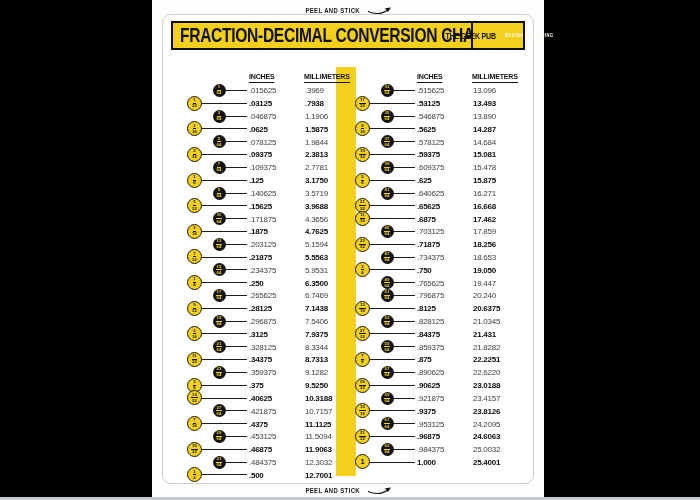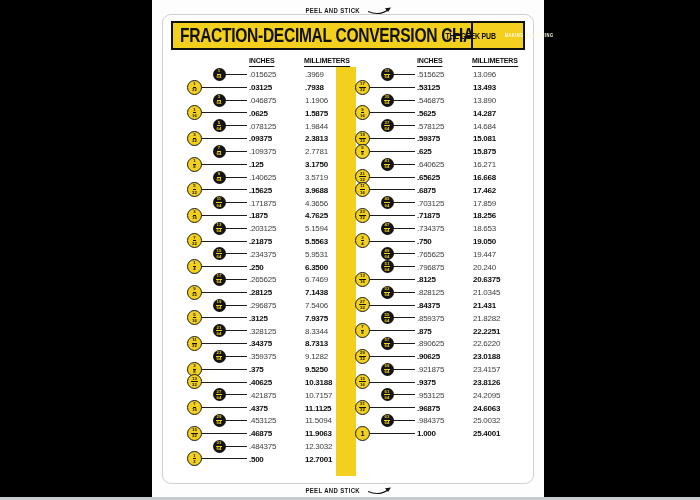--- a/index.html
+++ b/index.html
@@ -35,21 +35,21 @@
   .brand-tag { font-size:4.5px; font-weight:700; color:#fffbe9; letter-spacing:.5px;
                white-space:nowrap; transform:scaleX(.9); margin-top:.5px; }
 
   
   .divider-bar { position:absolute; left:173px; top:52px; width:20px; height:409px;
                  background:var(--yellow); }
 
   
   .group { position:absolute; top:41px; width:170px; }
   .group-left { left:18px; } .group-right { left:186px; }
-  .col-headers { position:relative; height:11px; }
+  .col-headers { position:relative; height:11px;margin-top:16px; }
   .hdr { position:absolute; top:0; font-size:7.5px; font-weight:700; color:#101010;
          letter-spacing:-.2px; border-bottom:1.5px solid #101010; padding-bottom:.5px;
          white-space:nowrap; transform:scaleX(.94); transform-origin:0 0; }
   .hdr-in { left:68px; } .hdr-mm { left:123px; }
 
   .rows { position:relative; margin-top:1px; }
   .row { position:relative; height:12.8125px; }
 
   .line { position:absolute; top:6px; height:1px; background:#1c1c1c; }
   .line.y { left:19px; width:47px; }
@@ -519,20 +519,31 @@
               <div class="line y"></div>
               <div class="circle y">
                 <span class="frac">
                   <span class="num">19</span>
                   <span class="den">32</span>
                 </span>
               </div>
               <span class="val in">.59375</span>
               <span class="val mm">15.081</span>
             </div>
+            <div class="row light">
+              <div class="line b"></div>
+              <div class="circle b">
+                <span class="frac">
+                  <span class="num">39</span>
+                  <span class="den">64</span>
+                </span>
+              </div>
+              <span class="val in">.609375</span>
+              <span class="val mm">15.478</span>
+            </div>
             <div class="row bold">
               <div class="line y"></div>
               <div class="circle y">
                 <span class="frac">
                   <span class="num">5</span>
                   <span class="den">8</span>
                 </span>
               </div>
               <span class="val in">.625</span>
               <span class="val mm">15.875</span>

